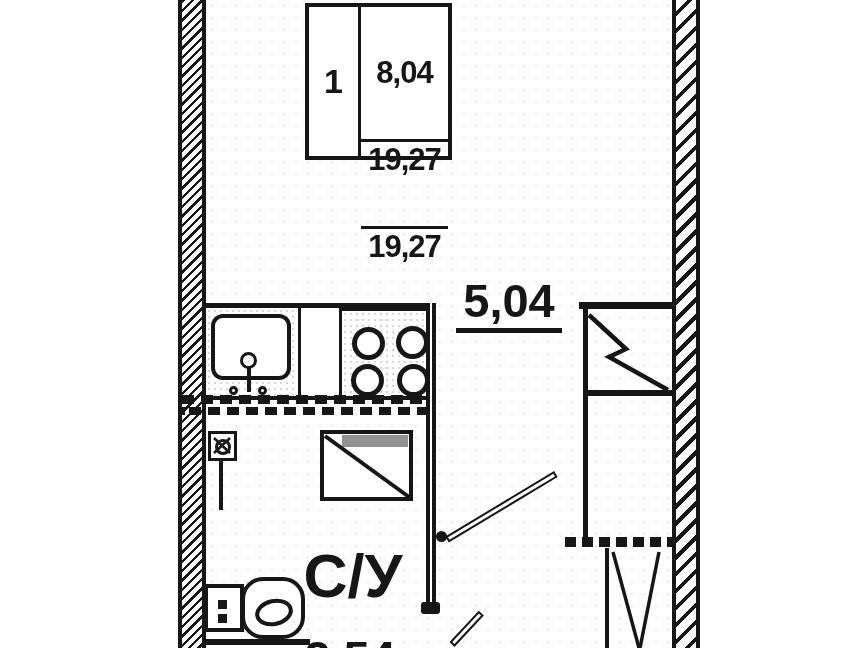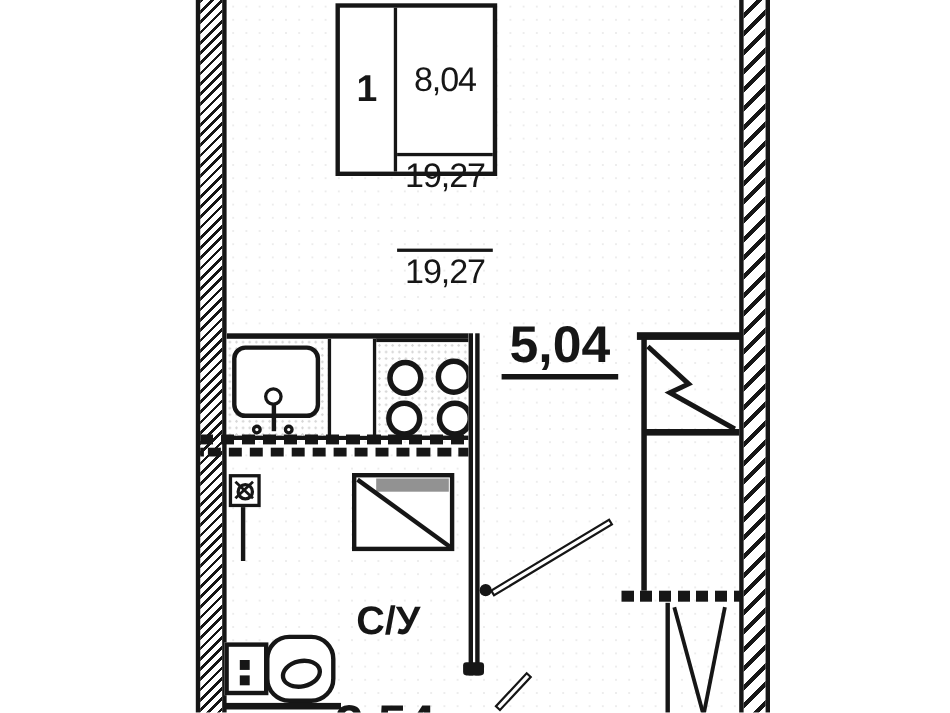--- a/index.html
+++ b/index.html
@@ -28,28 +28,28 @@
         background-size:12px 12px;}
   
   .info-table{left:305px;top:3px;width:147px;height:157px;
         border:4px solid var(--ink);box-sizing:border-box;display:flex;
         background:var(--paper);}
   .info-table .col-unit{width:49px;border-right:3px solid var(--ink);
         display:flex;align-items:center;justify-content:center;
         font-size:34px;font-weight:700;}
   .info-table .col-areas{flex:1;display:flex;flex-direction:column;}
   .info-table .cell{flex:1;display:flex;align-items:center;justify-content:center;
-        font-size:31px;font-weight:400;letter-spacing:-1px;margin-top:48px;}
+        font-size:31px;font-weight:700;letter-spacing:-1px;margin-top:48px;}
   .info-table .cell + .cell{border-top:3px solid var(--ink);}
   
   .room-label{font-weight:700;text-align:center;line-height:1;}
   .kitchen-label{left:352px;top:200px;width:316px;font-size:55px;letter-spacing:1px;}
-  .kitchen-area{left:456px;top:289px;width:106px;font-size:47px;
+  .kitchen-area{left:456px;top:277px;width:106px;font-size:47px;
         border-bottom:5px solid var(--ink);padding-bottom:4px;text-align:center;}
-  .bath-label{left:300px;top:546px;width:106px;font-size:36px;}
+  .bath-label{left:300px;top:546px;width:106px;font-size:61px;}
   .bath-area{left:288px;top:634px;width:124px;font-size:47px;}
   
   .counter{left:206px;top:303px;width:220px;height:97px;box-sizing:border-box;
         border-top:5px solid var(--ink);border-bottom:4px solid var(--ink);
         background:var(--paper);}
   .stipple{background-image:radial-gradient(#d7d7d7 1px,transparent 1.25px);background-size:6px 6px;}
   .sink-panel{left:0;top:0;width:92px;height:100%;}
   .mid-panel{left:92px;top:0;width:44px;height:100%;box-sizing:border-box;
         border-left:3px solid var(--ink);border-right:3px solid var(--ink);background:var(--paper);}
   .stove-panel{left:136px;top:0;width:84px;height:100%;box-sizing:border-box;

